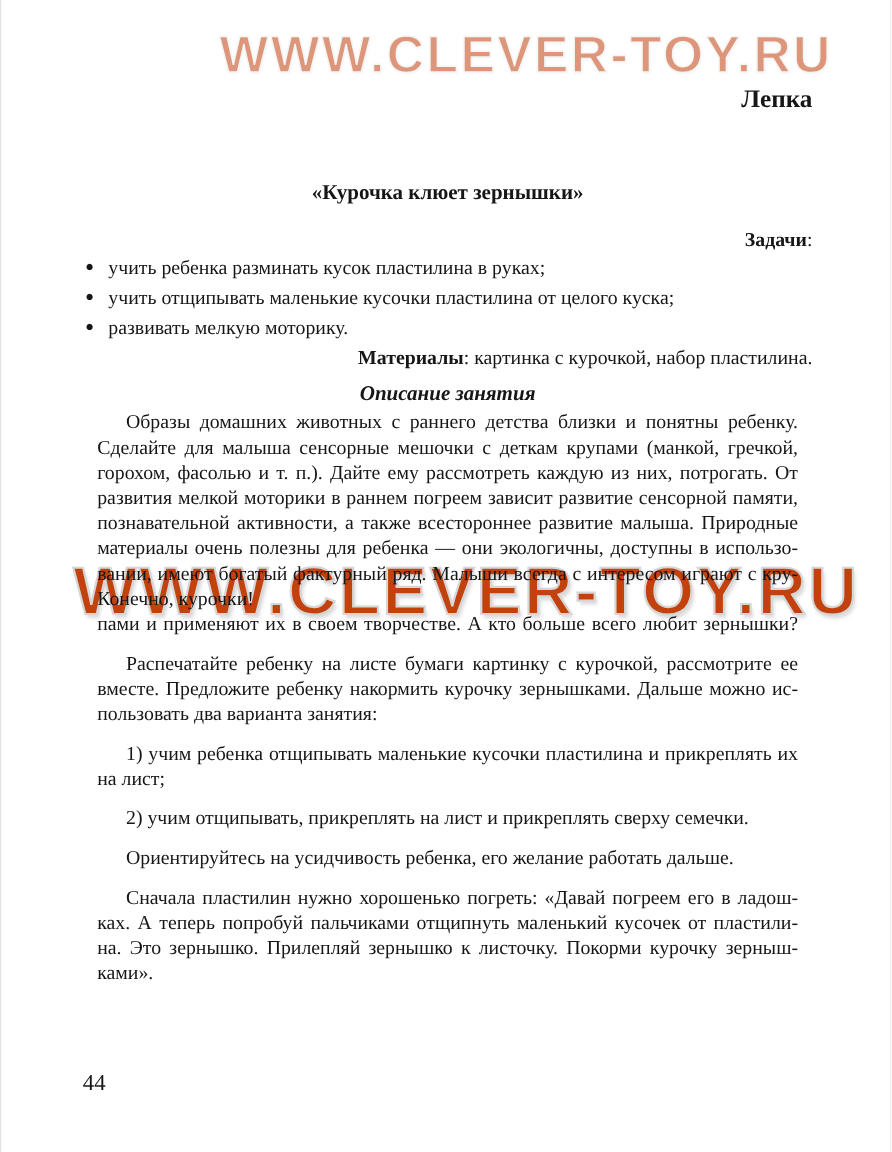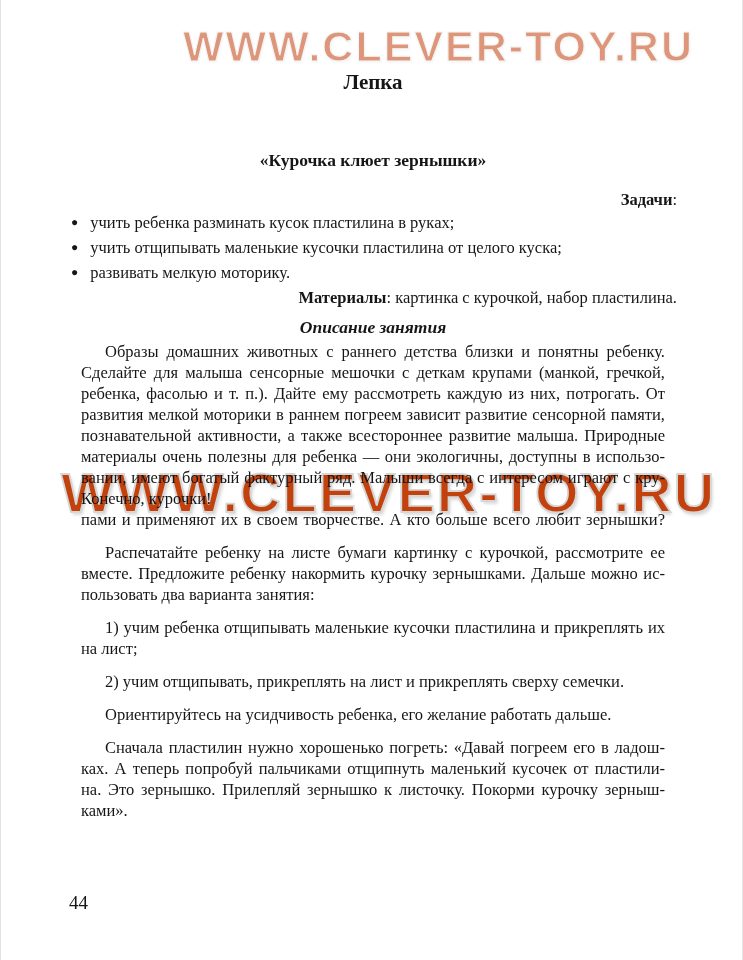--- a/index.html
+++ b/index.html
@@ -40,21 +40,21 @@
   .content {
     position:absolute;
     left:68px; top:0;
     width:608px; height:100%;
     z-index:1;
     font-size:16.5px;
   }
   .title {
     margin:70px 0 0 0;
     font-size:21px; font-weight:bold;
-    text-align:center; line-height:24px;
+    text-align:right; line-height:24px;
   }
   .subtitle {
     margin:55px 0 15px 0;
     font-size:17.5px; font-weight:bold;
     text-align:center; line-height:22px;
   }
   .tasks { margin-top:17px; }
   .tasks .tline { line-height:23px;text-align:right; }
   .bold { font-weight:bold; }
   .bullet-line { padding-left:2px; line-height:23px; }
@@ -106,21 +106,21 @@
       <div class="bullet-line"><span class="bullet-dot">●</span><span>учить отщипывать маленькие кусочки пластилина от целого куска;</span></div>
       <div class="bullet-line"><span class="bullet-dot">●</span><span>развивать мелкую моторику.</span></div>
       <div class="tline"><span class="bold">Материалы</span><span>: картинка с курочкой, набор пластилина.</span></div>
     </div>
 
     <div class="section-title">Описание занятия</div>
 
     <div class="para mt3">
       <div class="line ind">Образы домашних животных с раннего детства близки и понятны ребенку.</div>
       <div class="line">Сделайте для малыша сенсорные мешочки с деткам крупами (манкой, гречкой,</div>
-      <div class="line">ребенка, фасолью и т. п.). Дайте ему рассмотреть каждую из них, потрогать. От</div>
+      <div class="line">горохом, фасолью и т. п.). Дайте ему рассмотреть каждую из них, потрогать. От</div>
       <div class="line">развития мелкой моторики в раннем погреем зависит развитие сенсорной памяти,</div>
       <div class="line">познавательной активности, а также всестороннее развитие малыша. Природные</div>
       <div class="line">материалы очень полезны для ребенка — они экологичны, доступны в использо-</div>
       <div class="line">вании, имеют богатый фактурный ряд. Малыши всегда с интересом играют с кру-</div>
       <div class="line last">Конечно, курочки!</div>
       <div class="line">пами и применяют их в своем творчестве. А кто больше всего любит зернышки?</div>
     </div>
 
     <div class="para">
       <div class="line ind">Распечатайте ребенку на листе бумаги картинку с курочкой, рассмотрите ее</div>

